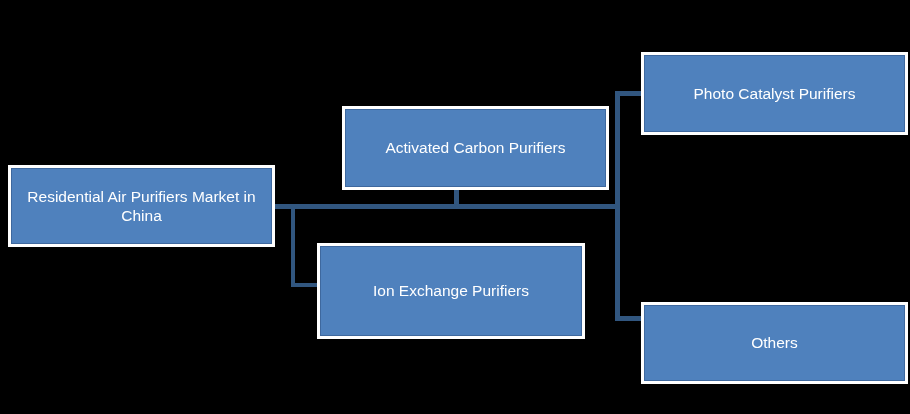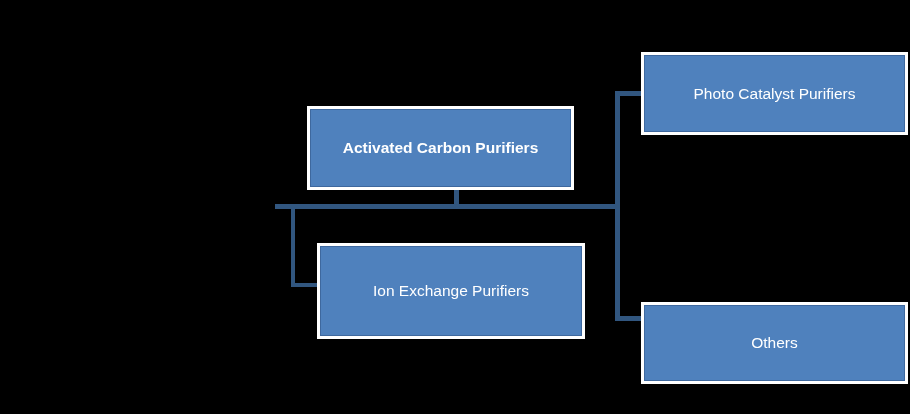--- a/index.html
+++ b/index.html
@@ -29,21 +29,21 @@
     justify-content: center;
     text-align: center;
     padding: 4px 8px;
   }
   .connector {
     position: absolute;
     background: #31567F;
   }
   
   #node-root            { left: 8px;   top: 165px; width: 267px; height: 82px; }
-  #node-activated-carbon{ left: 307px; top: 106px; width: 267px; height: 84px; font-weight: bold; }
+  #node-activated-carbon{ left: 342px; top: 106px; width: 267px; height: 84px; }
   #node-ion-exchange    { left: 317px; top: 243px; width: 268px; height: 96px; }
   #node-photo-catalyst  { left: 641px; top: 52px;  width: 267px; height: 83px; }
   #node-others          { left: 641px; top: 278px; width: 267px; height: 82px; margin-top: 24px; }
   
   #conn-main-h   { left: 275px; top: 204px; width: 345px; height: 5px; }
   #conn-ac-stub  { left: 454px; top: 189px; width: 5px;   height: 17px; }
   #conn-ion-v    { left: 291px; top: 204px; width: 4px;   height: 83px; }
   #conn-ion-h    { left: 291px; top: 283px; width: 27px;  height: 4px; }
   #conn-right-v  { left: 615px; top: 91px;  width: 5px;   height: 230px; }
   #conn-photo-h  { left: 615px; top: 91px;  width: 26px;  height: 5px; }
@@ -55,20 +55,21 @@
 <div class="canvas">
 
   <div class="connector" id="conn-main-h"></div>
   <div class="connector" id="conn-ac-stub"></div>
   <div class="connector" id="conn-ion-v"></div>
   <div class="connector" id="conn-ion-h"></div>
   <div class="connector" id="conn-right-v"></div>
   <div class="connector" id="conn-photo-h"></div>
   <div class="connector" id="conn-others-h"></div>
 
+  <div class="node" id="node-root">Residential Air Purifiers Market in China</div>
 
   <div class="node" id="node-activated-carbon">Activated Carbon Purifiers</div>
 
   <div class="node" id="node-ion-exchange">Ion Exchange Purifiers</div>
 
   <div class="node" id="node-photo-catalyst">Photo Catalyst Purifiers</div>
 
   <div class="node" id="node-others">Others</div>
 
 </div>

